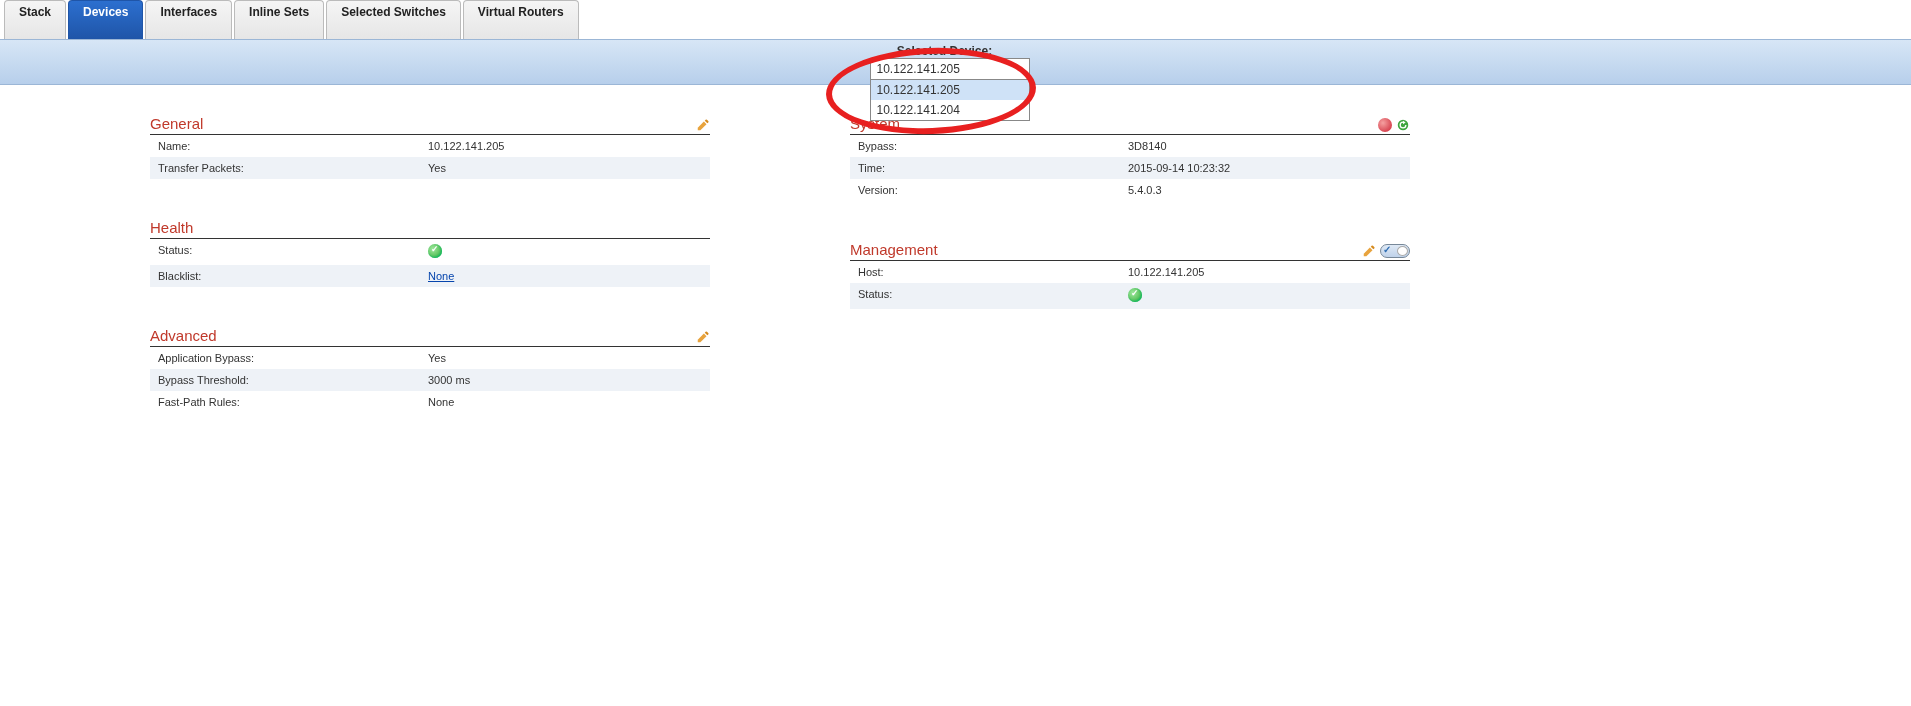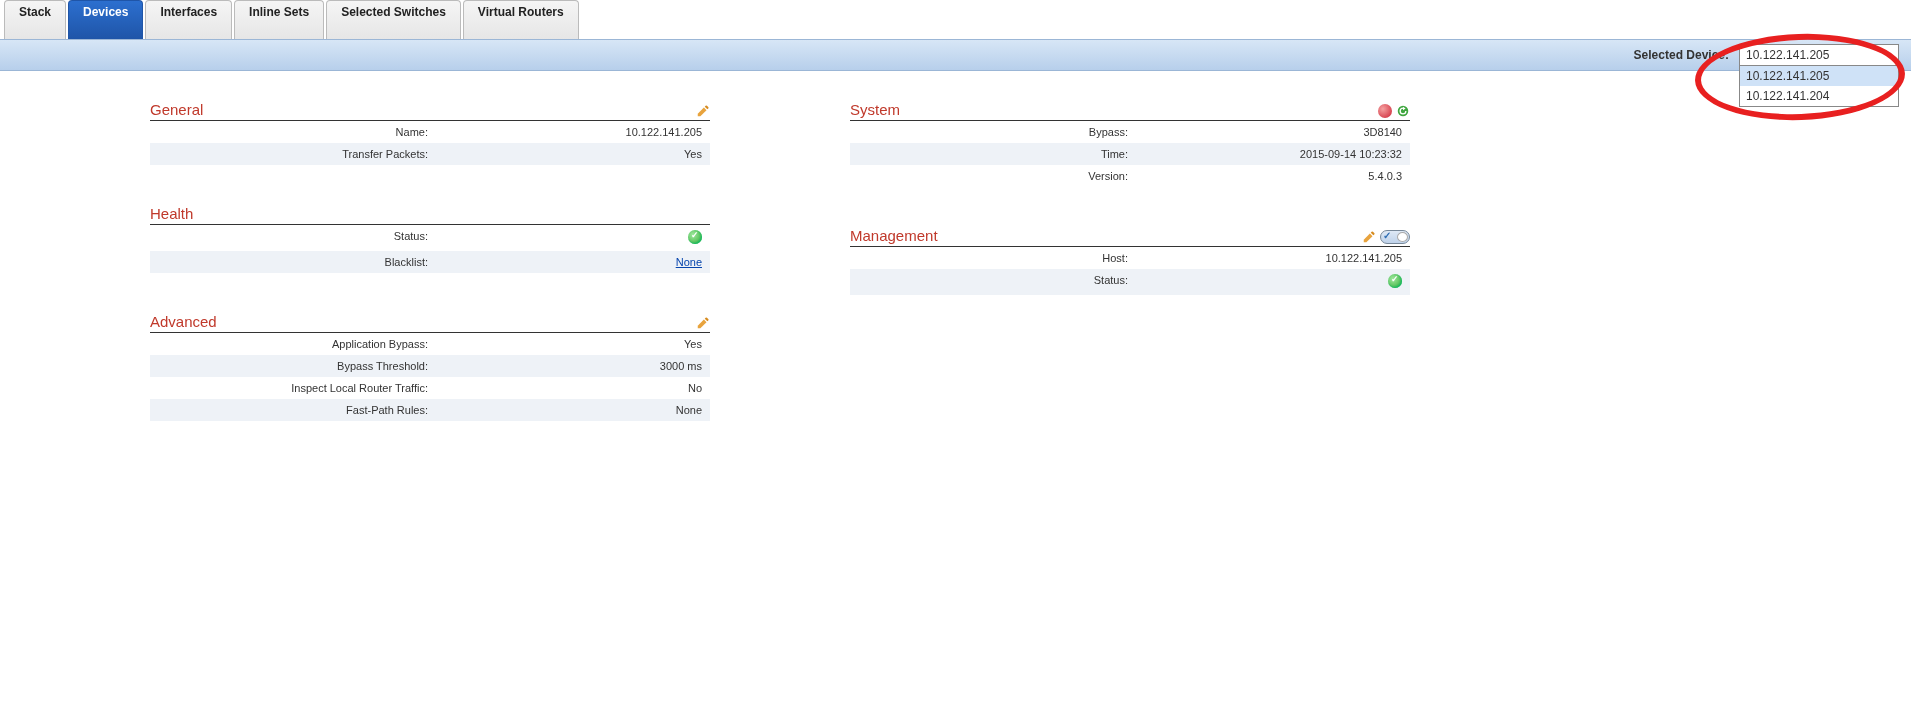--- a/index.html
+++ b/index.html
@@ -18,20 +18,21 @@
       background: linear-gradient(#2c6fcf, #1f55a8);
       color: #fff; border-color: #1f55a8;
     }
     
     
     .sel-bar {
       background: linear-gradient(#d7e6f6, #b7cfeb);
       border-top: 1px solid #9bb6d6; border-bottom: 1px solid #9bb6d6;
       padding: 4px 12px 4px 0; display: flex; justify-content: flex-end; align-items: center;
       position: relative;
+      flex-direction: column;
     }
     .sel-label { font-weight: bold; font-size: 12px; margin-right: 10px; }
     .sel-wrap { position: relative; }
     .sel-value {
       width: 160px; padding: 3px 6px; background: #fff; border: 1px solid #888;
       font-size: 12px; cursor: pointer; display: inline-block;
     }
     .sel-dropdown {
       position: absolute; top: 22px; left: 0; width: 160px;
       background: #fff; border: 1px solid #888; border-top: none; z-index: 10;
@@ -40,21 +41,21 @@
     .sel-option.highlight { background: #cfe2f7; }
     
     
     .ellipse-annot {
       position: absolute; top: -10px; right: -6px;
       width: 210px; height: 86px; border: 6px solid #e82020; border-radius: 50%;
       pointer-events: none; z-index: 20; transform: rotate(-2deg);
     }
     
     
-    .content { display: flex; padding: 30px 150px 0 150px; gap: 140px; text-align: right; }
+    .content { display: flex; padding: 30px 150px 0 150px; gap: 140px; }
     .col { flex: 1; max-width: 560px; }
     
     
     .section { margin-bottom: 40px; }
     .section-hdr {
       display: flex; justify-content: space-between; align-items: flex-end;
       border-bottom: 1px solid #333; padding-bottom: 2px; margin-bottom: 0;
     }
     .section-title { color: #c0392b; font-size: 15px; font-weight: normal; }
     .section-icons { display: flex; gap: 4px; align-items: center; }
@@ -171,24 +172,20 @@
       <div>
         <div class="row">
           <div class="row-label">Application Bypass:</div>
           <div class="row-value">Yes</div>
         </div>
         <div class="row">
           <div class="row-label">Bypass Threshold:</div>
           <div class="row-value">3000 ms</div>
         </div>
         <div class="row">
-          <div class="row-label">Inspect Local Router Traffic:</div>
-          <div class="row-value">No</div>
-        </div>
-        <div class="row">
           <div class="row-label">Fast-Path Rules:</div>
           <div class="row-value">None</div>
         </div>
       </div>
     </div>
 
   </div>
 
   <div class="col">
 

